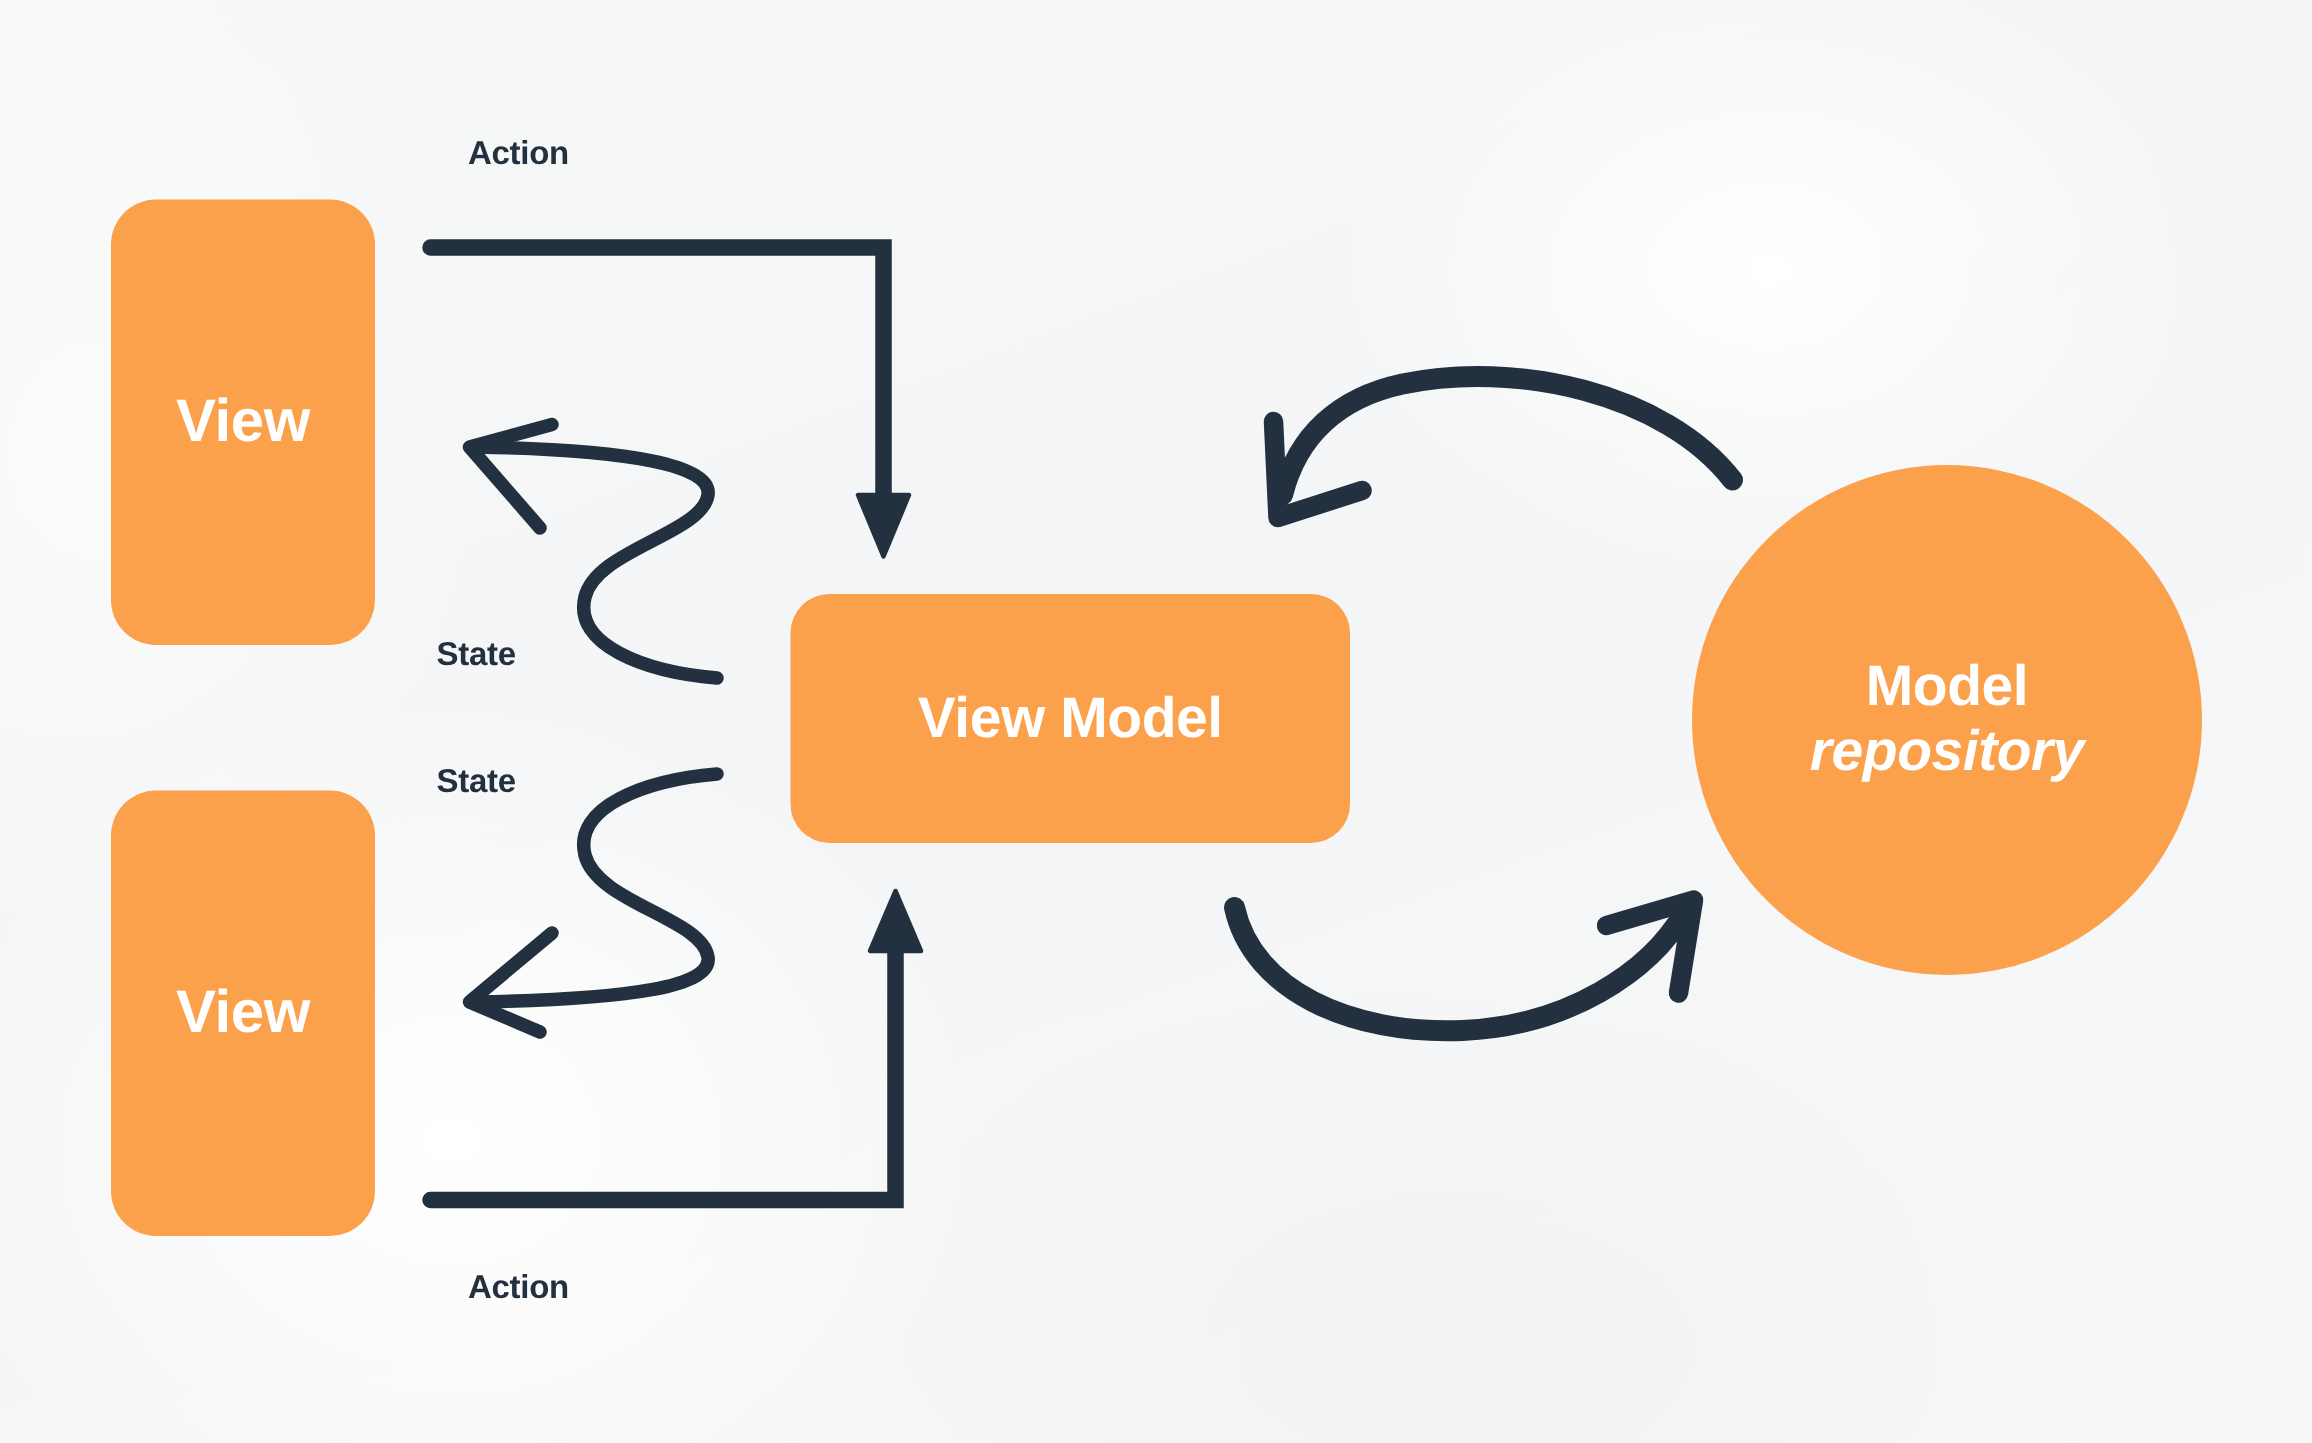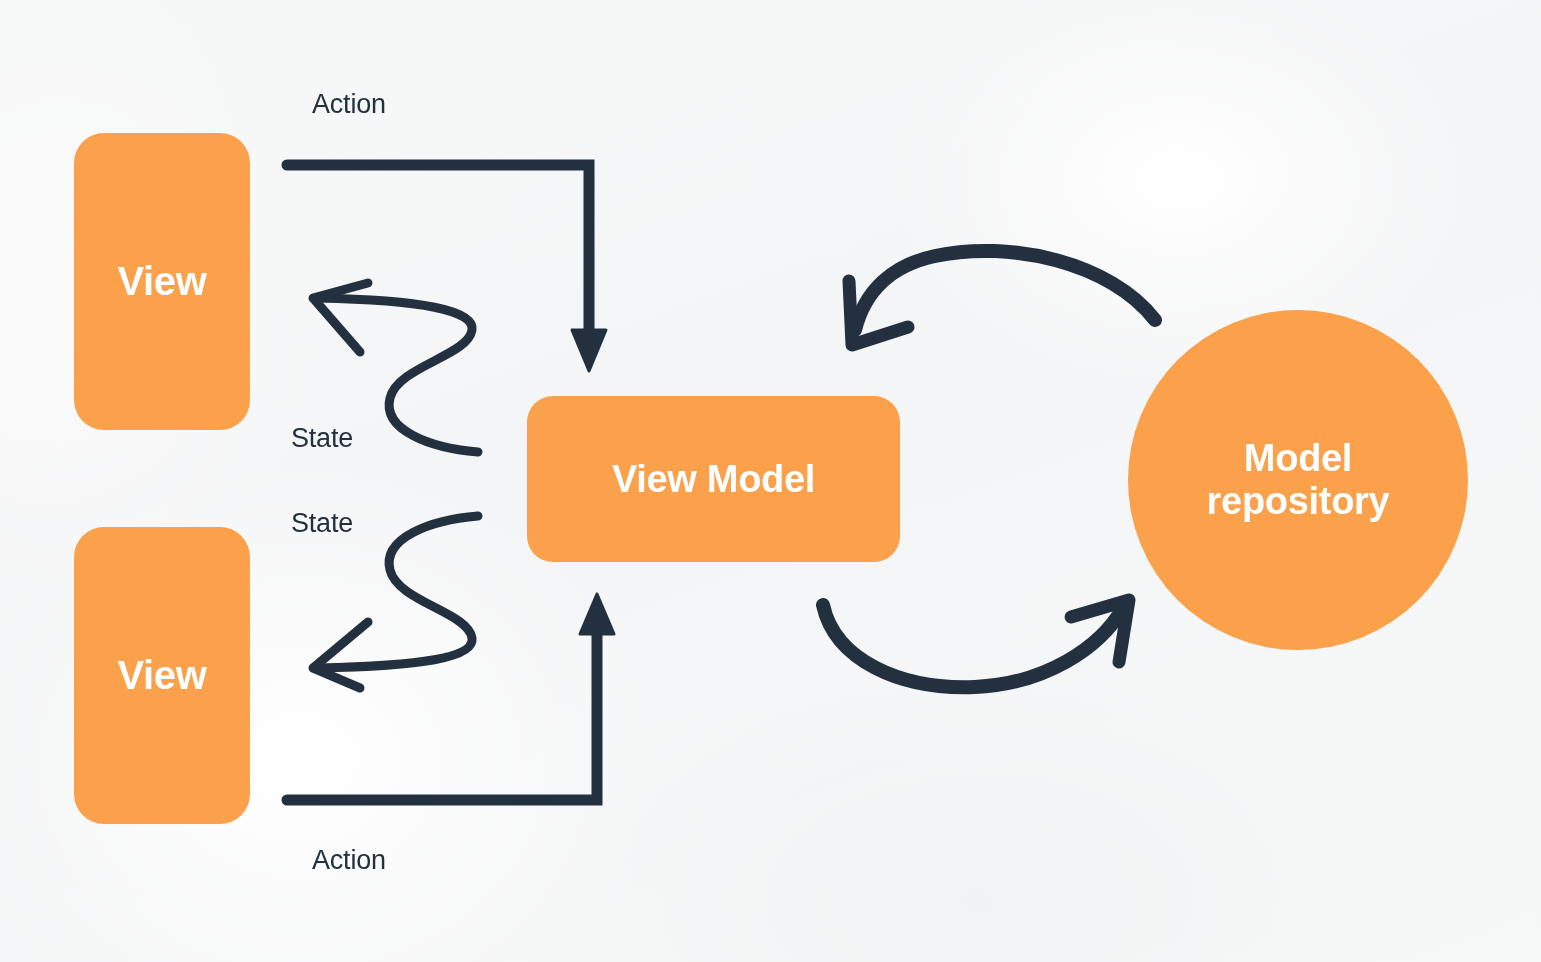--- a/index.html
+++ b/index.html
@@ -60,26 +60,26 @@
     top: 310px;
     width: 340px;
     height: 340px;
     border-radius: 50%;
     flex-direction: column;
     line-height: 1.12;
     font-size: 38px;
     font-weight: bold;
     letter-spacing: -0.3px;
   }
-  #model-circle .line2 { }
+  #model-circle .line2 { font-style: italic; }
 
   .edge-label {
     position: absolute;
-    font-size: 27px;
-    font-weight: normal;
+    font-size: 22px;
+    font-weight: bold;
     color: #22303f;
     letter-spacing: -0.2px;
     white-space: nowrap;
   }
   #label-action-top    { left: 312px; top: 89px; }
   #label-action-bottom { left: 312px; top: 845px; }
   #label-state-top     { left: 291px; top: 423px; }
   #label-state-bottom  { left: 291px; top: 508px; }
 
   #arrows {

